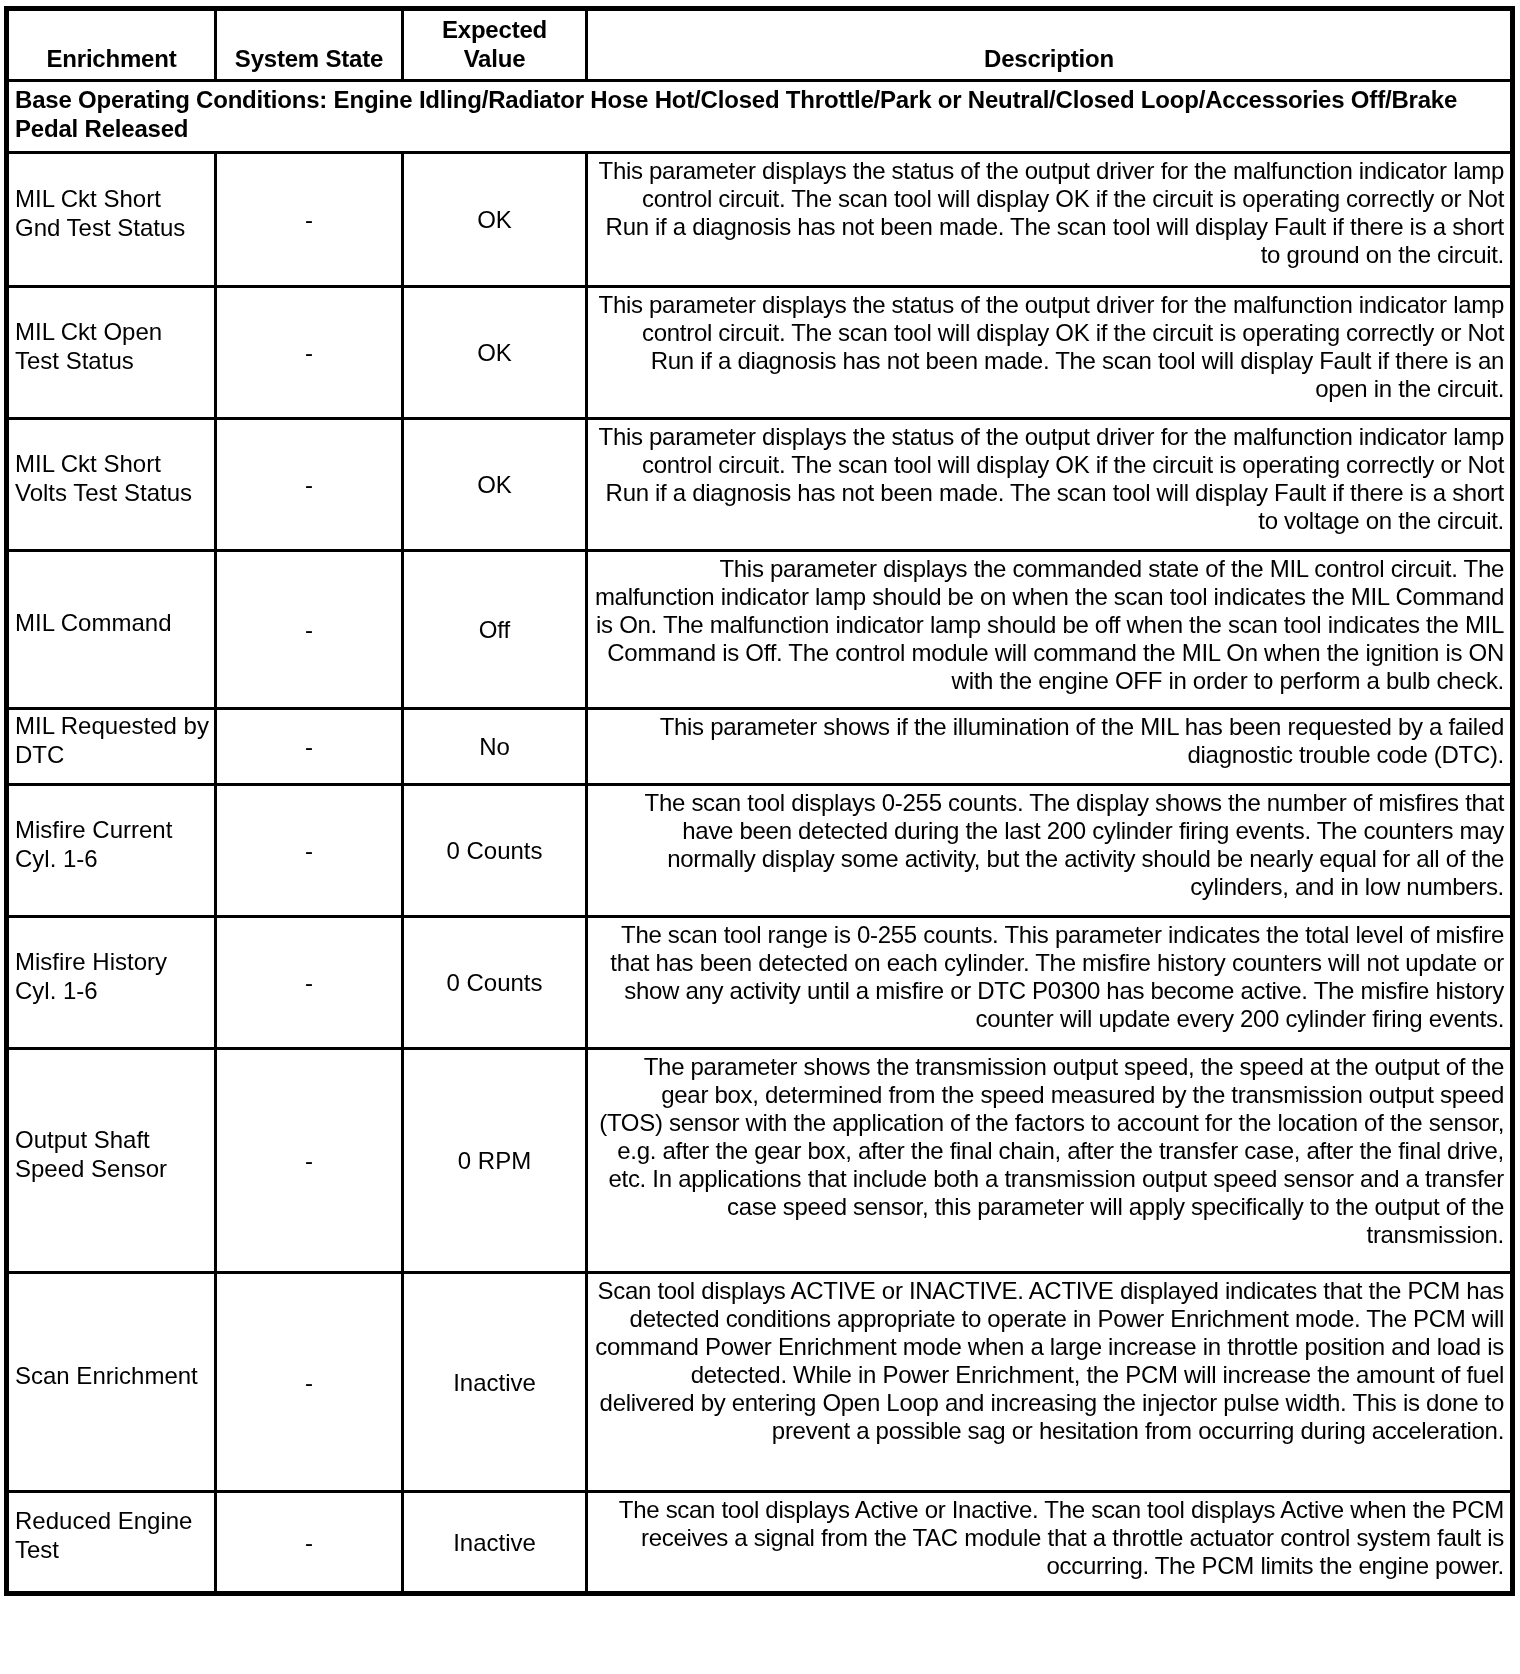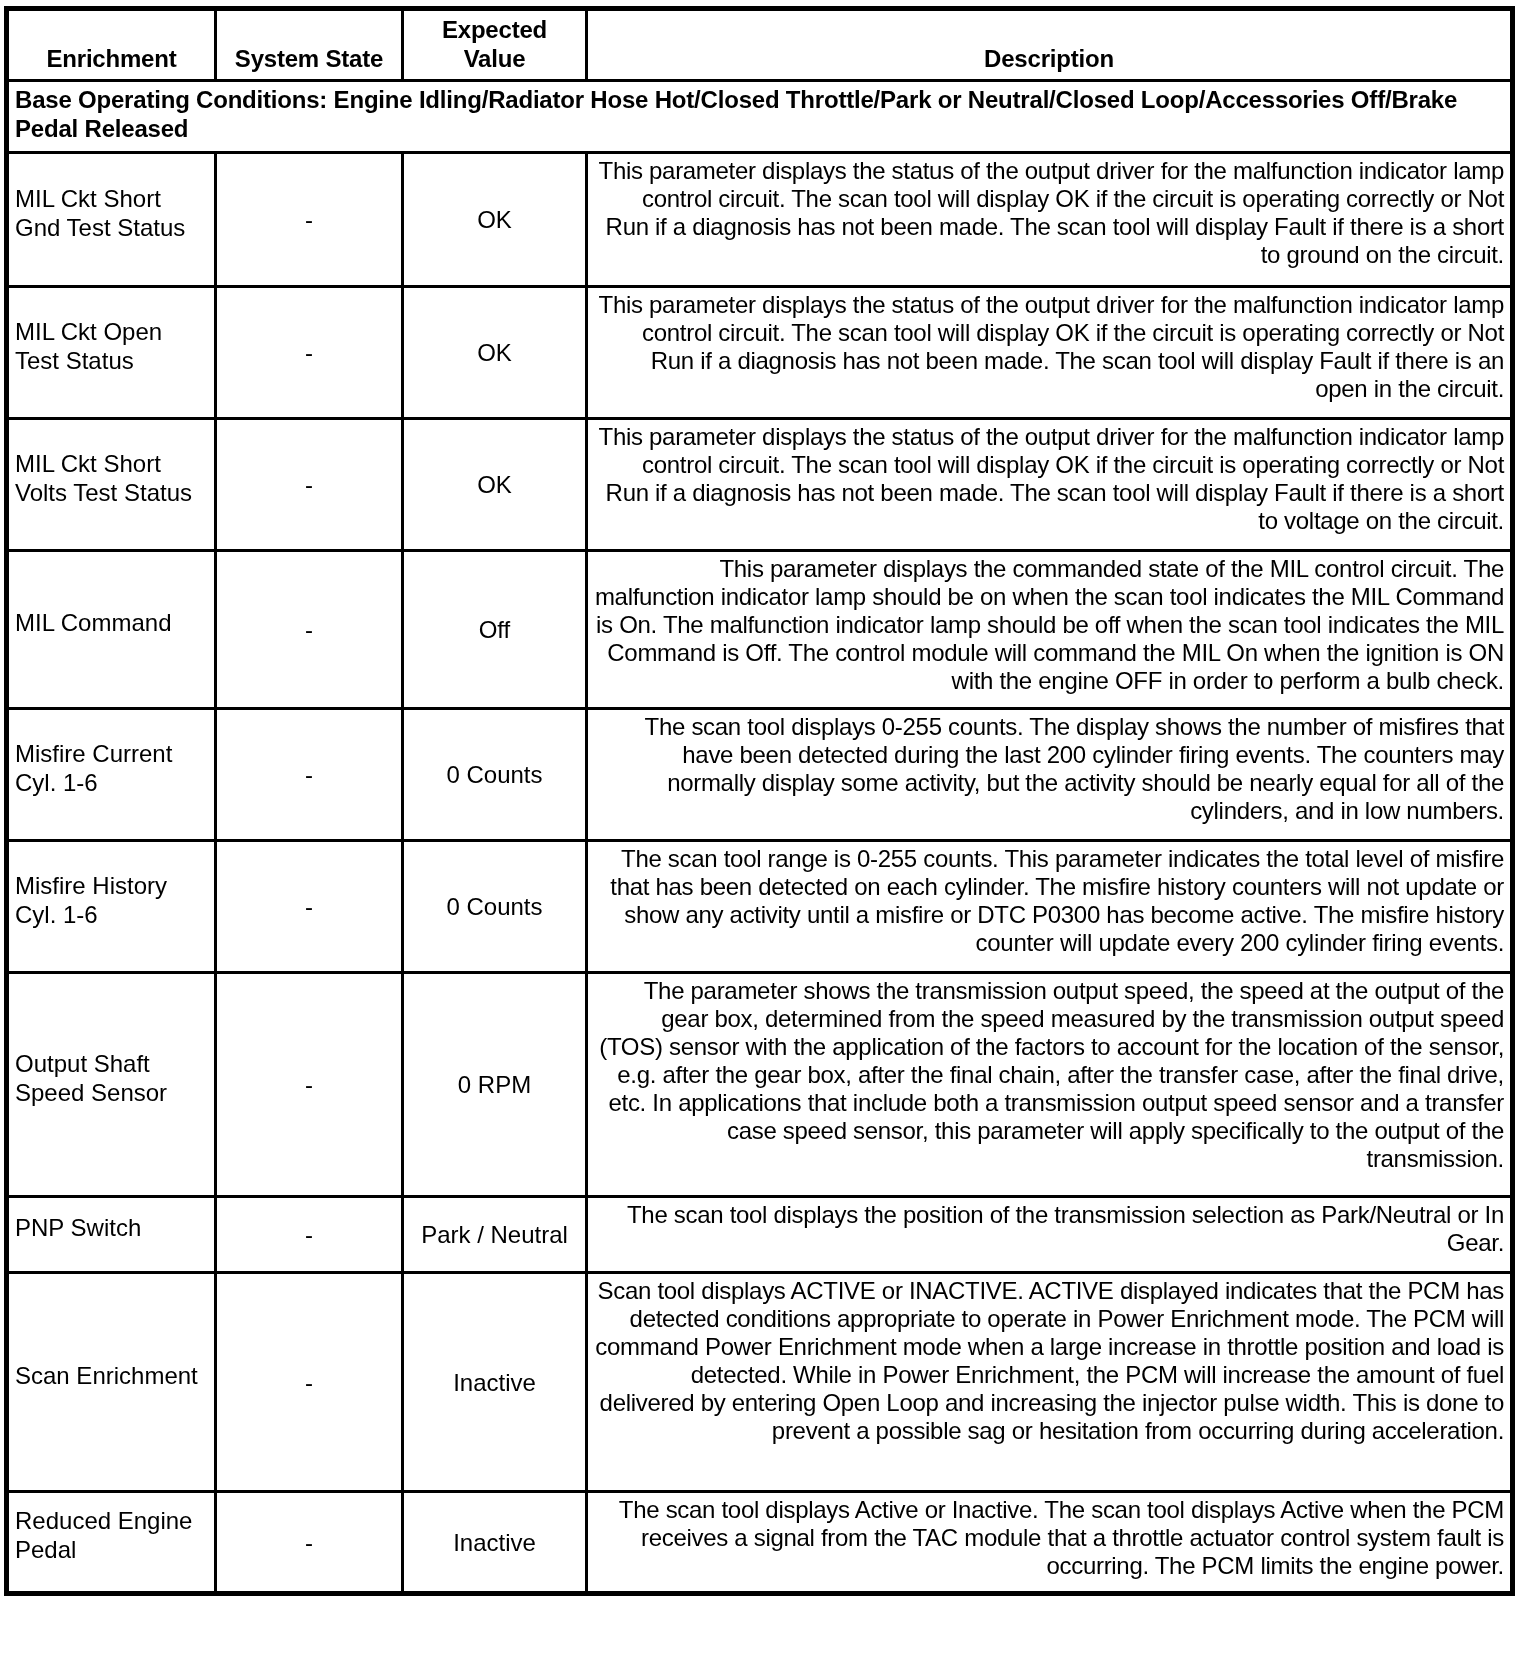--- a/index.html
+++ b/index.html
@@ -82,50 +82,50 @@
       <td class="state">-</td>
       <td class="value">OK</td>
       <td class="desc">This parameter displays the status of the output driver for the malfunction indicator lamp control circuit. The scan tool will display OK if the circuit is operating correctly or Not Run if a diagnosis has not been made. The scan tool will display Fault if there is a short to voltage on the circuit.</td>
     </tr>
     <tr style="height:158px">
       <td class="param">MIL Command</td>
       <td class="state">-</td>
       <td class="value">Off</td>
       <td class="desc">This parameter displays the commanded state of the MIL control circuit. The malfunction indicator lamp should be on when the scan tool indicates the MIL Command is On. The malfunction indicator lamp should be off when the scan tool indicates the MIL Command is Off. The control module will command the MIL On when the ignition is ON with the engine OFF in order to perform a bulb check.</td>
     </tr>
+    <tr style="height:76px">
+      <td class="param">MIL Requested by DTC</td>
+      <td class="state">-</td>
+      <td class="value">No</td>
+      <td class="desc">This parameter shows if the illumination of the MIL has been requested by a failed diagnostic trouble code (DTC).</td>
+    </tr>
     <tr style="height:132px">
       <td class="param">Misfire Current Cyl. 1-6</td>
       <td class="state">-</td>
       <td class="value">0 Counts</td>
       <td class="desc">The scan tool displays 0-255 counts. The display shows the number of misfires that have been detected during the last 200 cylinder firing events. The counters may normally display some activity, but the activity should be nearly equal for all of the cylinders, and in low numbers.</td>
     </tr>
     <tr style="height:132px">
       <td class="param">Misfire History Cyl. 1-6</td>
       <td class="state">-</td>
       <td class="value">0 Counts</td>
       <td class="desc">The scan tool range is 0-255 counts. This parameter indicates the total level of misfire that has been detected on each cylinder. The misfire history counters will not update or show any activity until a misfire or DTC P0300 has become active. The misfire history counter will update every 200 cylinder firing events.</td>
     </tr>
     <tr style="height:224px">
       <td class="param">Output Shaft Speed Sensor</td>
       <td class="state">-</td>
       <td class="value">0 RPM</td>
       <td class="desc">The parameter shows the transmission output speed, the speed at the output of the gear box, determined from the speed measured by the transmission output speed (TOS) sensor with the application of the factors to account for the location of the sensor, e.g. after the gear box, after the final chain, after the transfer case, after the final drive, etc. In applications that include both a transmission output speed sensor and a transfer case speed sensor, this parameter will apply specifically to the output of the transmission.</td>
     </tr>
-    <tr style="height:76px">
-      <td class="param">PNP Switch</td>
-      <td class="state">-</td>
-      <td class="value">Park / Neutral</td>
-      <td class="desc">The scan tool displays the position of the transmission selection as Park/Neutral or In Gear.</td>
-    </tr>
     <tr class="thin" style="height:219px">
       <td class="param">Scan Enrichment</td>
       <td class="state">-</td>
       <td class="value">Inactive</td>
       <td class="desc">Scan tool displays ACTIVE or INACTIVE. ACTIVE displayed indicates that the PCM has detected conditions appropriate to operate in Power Enrichment mode. The PCM will command Power Enrichment mode when a large increase in throttle position and load is detected. While in Power Enrichment, the PCM will increase the amount of fuel delivered by entering Open Loop and increasing the injector pulse width. This is done to prevent a possible sag or hesitation from occurring during acceleration.</td>
     </tr>
     <tr style="height:102px">
-      <td class="param">Reduced Engine Pedal</td>
+      <td class="param">Reduced Engine Test</td>
       <td class="state">-</td>
       <td class="value">Inactive</td>
       <td class="desc">The scan tool displays Active or Inactive. The scan tool displays Active when the PCM receives a signal from the TAC module that a throttle actuator control system fault is occurring. The PCM limits the engine power.</td>
     </tr>
   </tbody>
 </table>
 
 </body></html>

